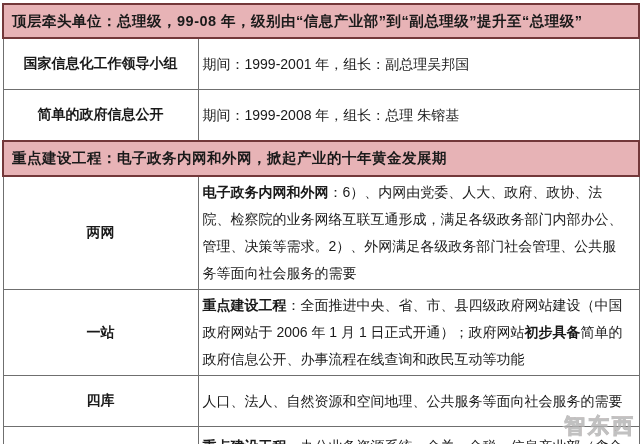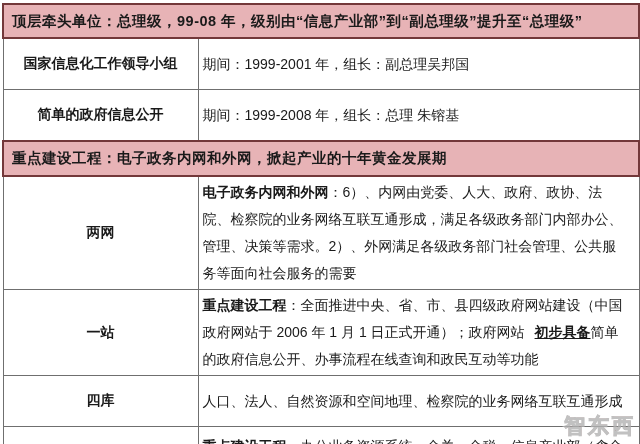--- a/index.html
+++ b/index.html
@@ -45,21 +45,21 @@
     text-align:left;
   }
   tr.h34{height:34px;}
   tr.h36{height:36px;}
   tr.h37{height:37px;}
   tr.h35{height:35px;}
   tr.h110{height:110px;}
   tr.h85{height:85px;}
   tr.h67{height:67px;}
   .lead-bold{font-weight:bold;text-align:right;}
-  .emph{font-weight:bold;text-decoration:underline;margin-left:10px;}
+  .emph{font-weight:bold;}
   .watermark{
     position:absolute;
     right:4px;
     bottom:8px;
     text-align:right;
     opacity:.8;
     pointer-events:none;
     line-height:1;
   }
   .watermark .wm-logo{
@@ -115,21 +115,21 @@
 
   <tr class="h85">
     <td class="row-label">一站</td>
     <td class="row-value">
       <span class="lead-bold">重点建设工程</span><span>：全面推进中央、省、市、县四级政府网站建设（中国政府网站于 2006 年 1 月 1 日正式开通）；政府网站</span><span class="emph">初步具备</span><span>简单的政府信息公开、办事流程在线查询和政民互动等功能</span>
     </td>
   </tr>
 
   <tr class="h34">
     <td class="row-label">四库</td>
-    <td class="row-value">人口、法人、自然资源和空间地理、检察院的业务网络互联互通形成</td>
+    <td class="row-value">人口、法人、自然资源和空间地理、公共服务等面向社会服务的需要</td>
   </tr>
 
   <tr class="h67">
     <td class="row-label">金关工程</td>
     <td class="row-value">
       <span class="lead-bold">重点建设工程</span><span>：办公业务资源系统、金关、金税、信息产业部（含金卡）、金财、金盾、金审、社会保障、金农、金质、金水</span>
     </td>
   </tr>
 </tbody>
   </table>

